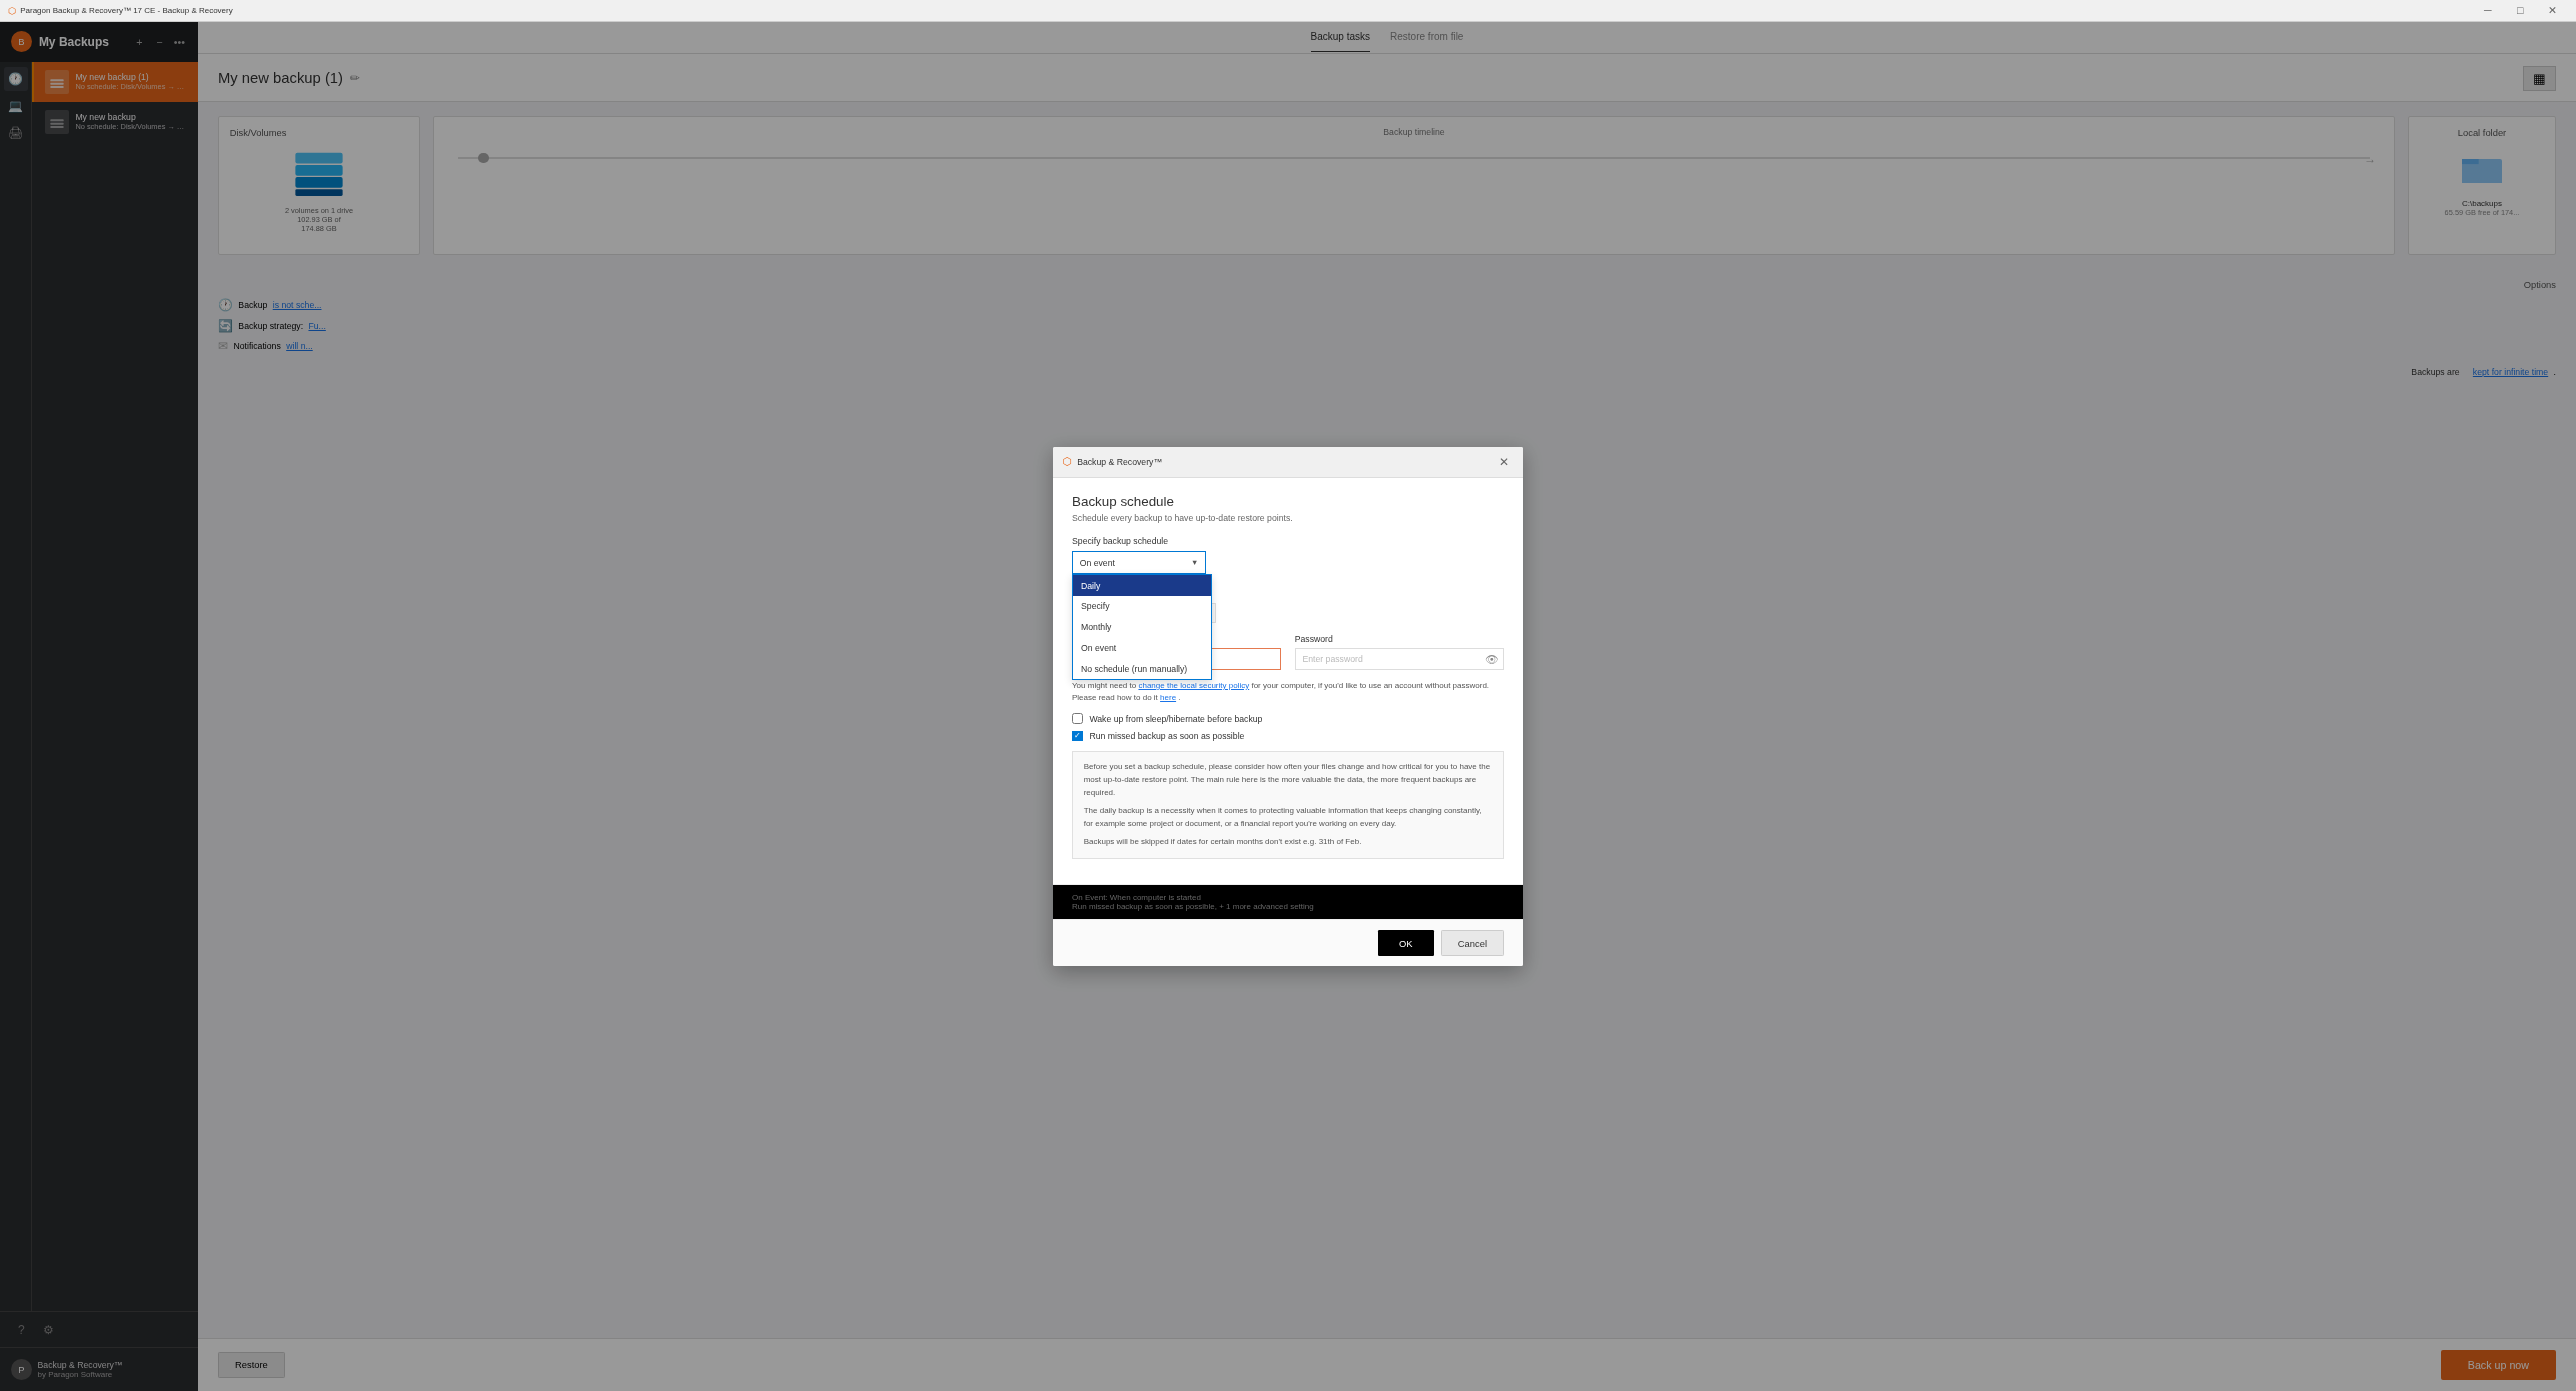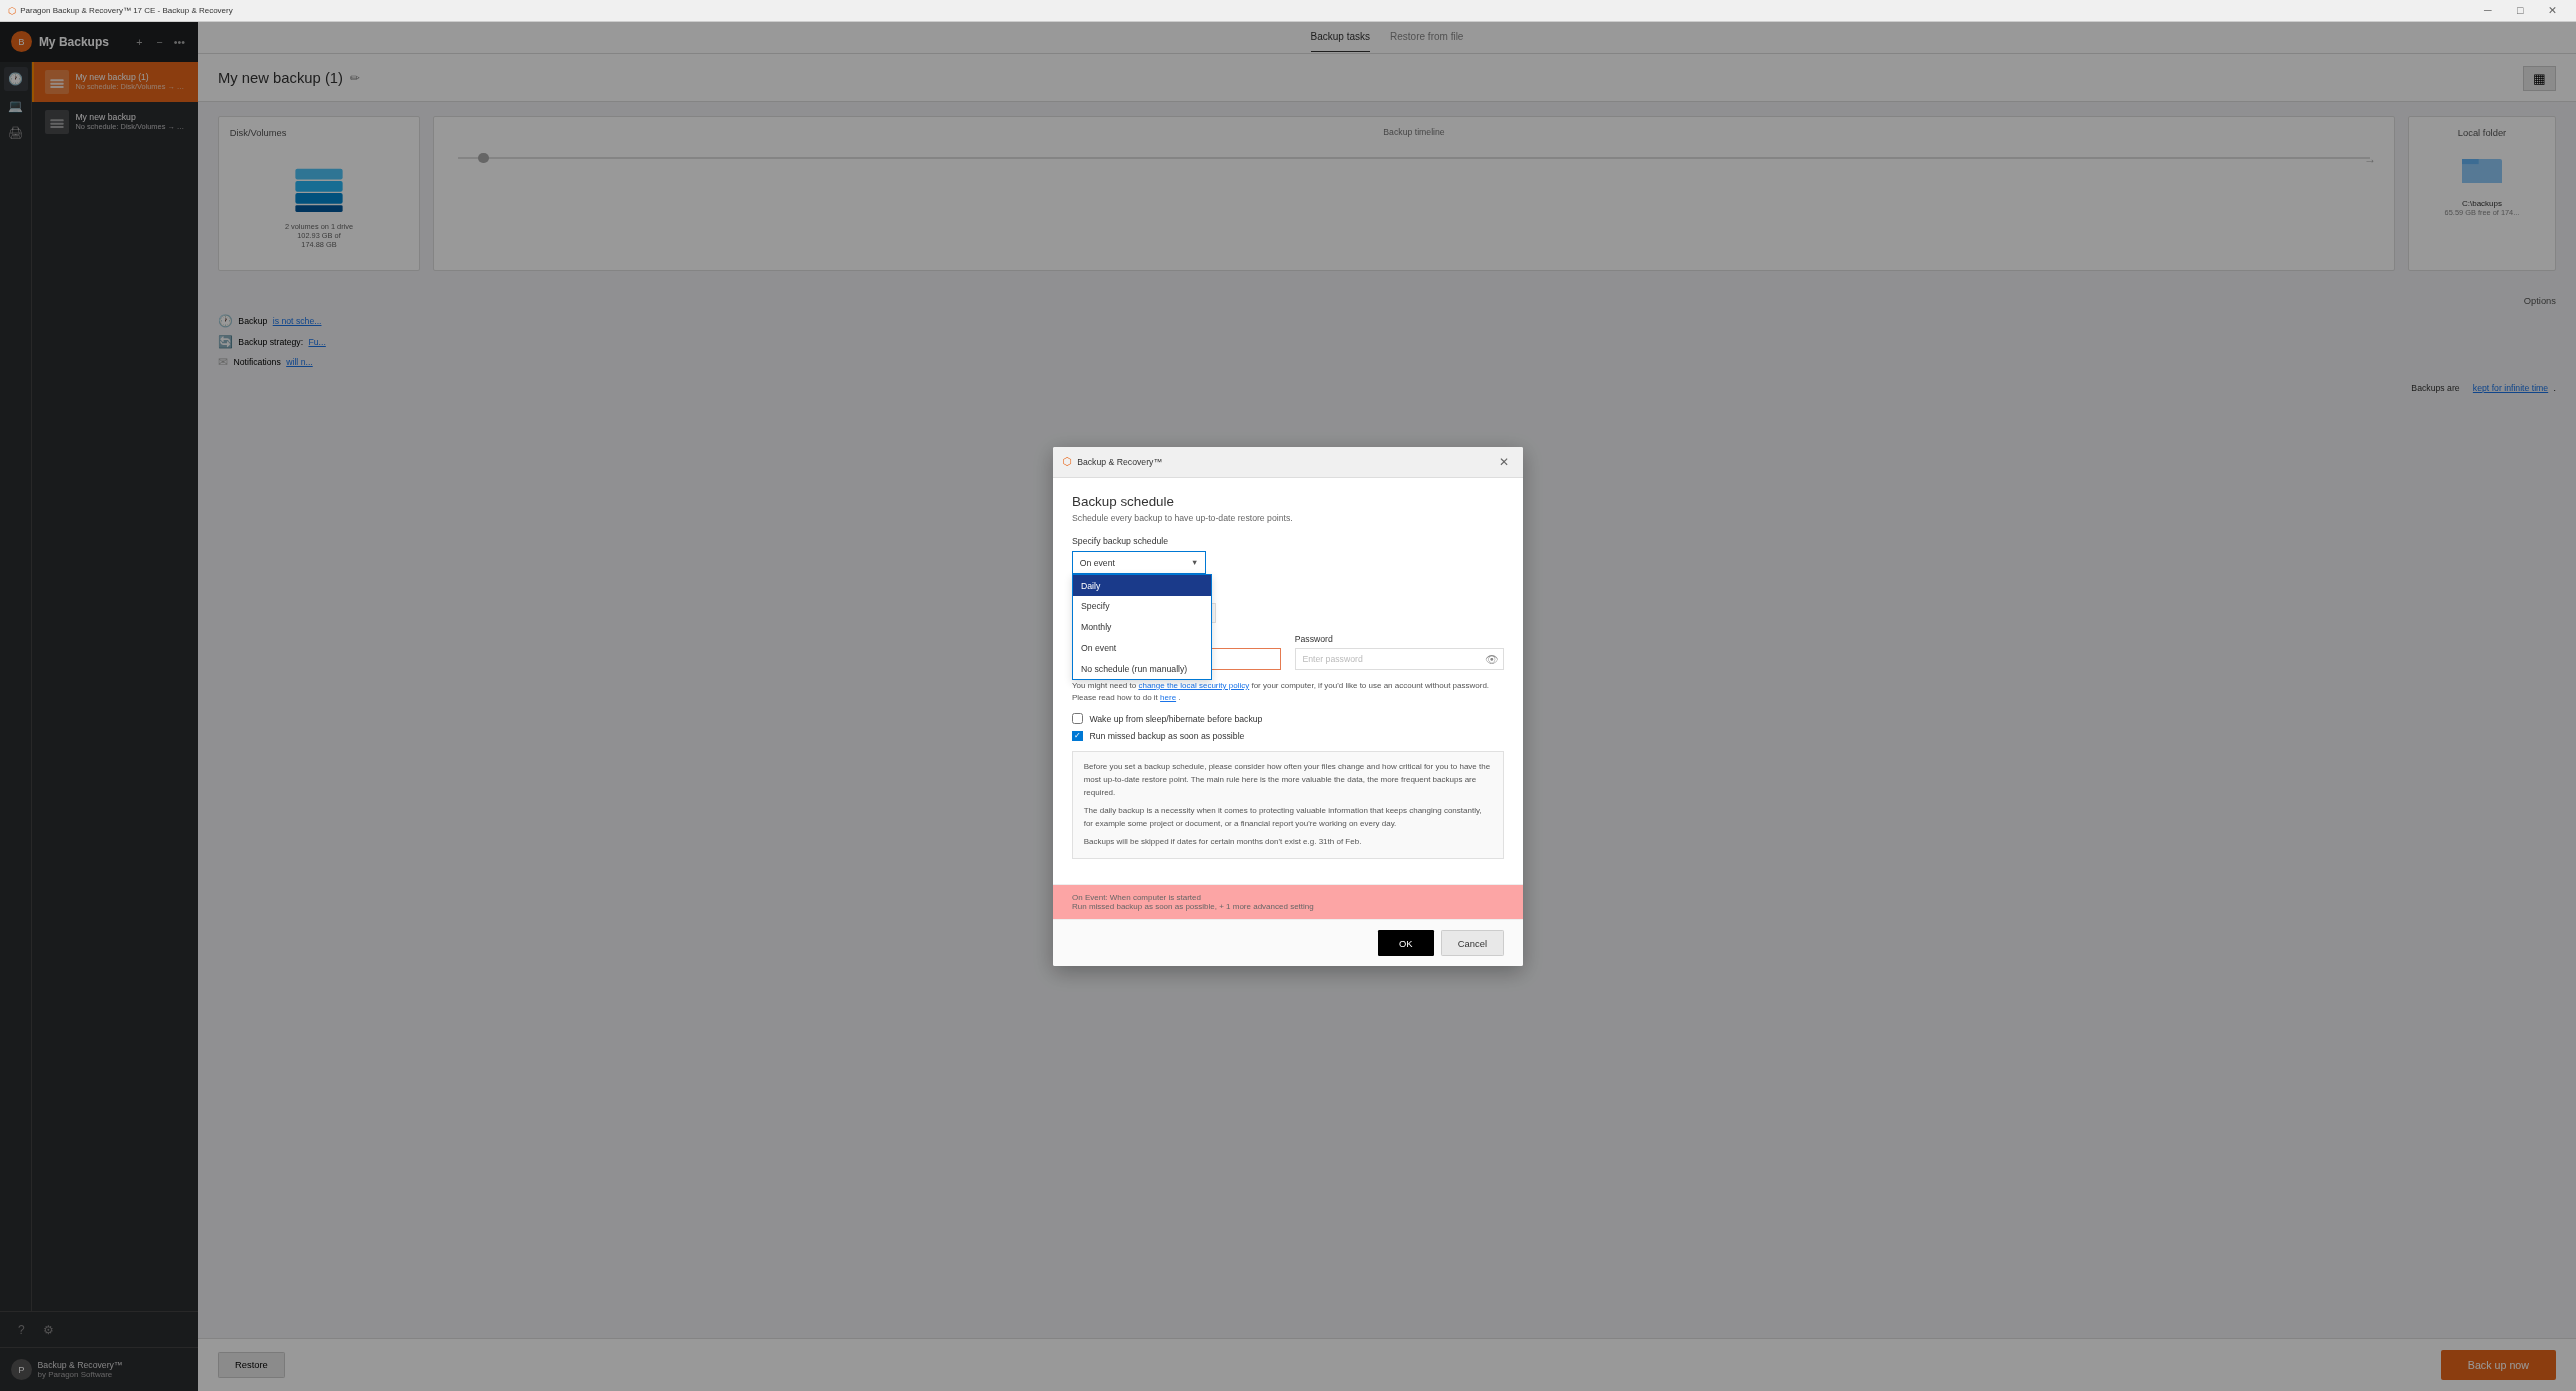--- a/index.html
+++ b/index.html
@@ -137,21 +137,21 @@
 
     .detail-content { display: flex; gap: 13.4px; padding: 13.4px 20px; }
 
     .source-panel {
       background: white;
       border: 0.7px solid #ddd;
       border-radius: 2px;
       padding: 10.7px;
       width: 202px;
     }
-    .source-panel-title { font-size: 9.4px; font-weight: 500; color: #555; margin-bottom: 24px; }
+    .source-panel-title { font-size: 9.4px; font-weight: 500; color: #555; margin-bottom: 8px; }
 
     .disk-visual {
       display: flex; flex-direction: column; align-items: center;
       margin: 6.7px 0 10.7px;
     }
     .disk-stack { position: relative; width: 54px; height: 54px; }
     .disk-info { font-size: 7.4px; color: #666; text-align: center; margin-top: 5.4px; }
 
     
     .timeline-area {
@@ -335,21 +335,21 @@
       line-height: 1.6;
     }
     .info-box p { margin-bottom: 5.4px; }
     .info-box p:last-child { margin-bottom: 0; }
 
     .modal-footer-info {
       font-size: 8px;
       color: #666;
       padding: 8px 19px;
       border-top: 0.7px solid #eee;
-      background: #fca5a5;
+      background: #000000;
     }
 
     .modal-buttons {
       display: flex; justify-content: flex-end; gap: 6.7px;
       padding: 9.4px 19px;
       border-top: 0.7px solid #eee;
       background: #fafafa;
       border-radius: 0 0 2px 2px;
     }
     .btn-ok {

